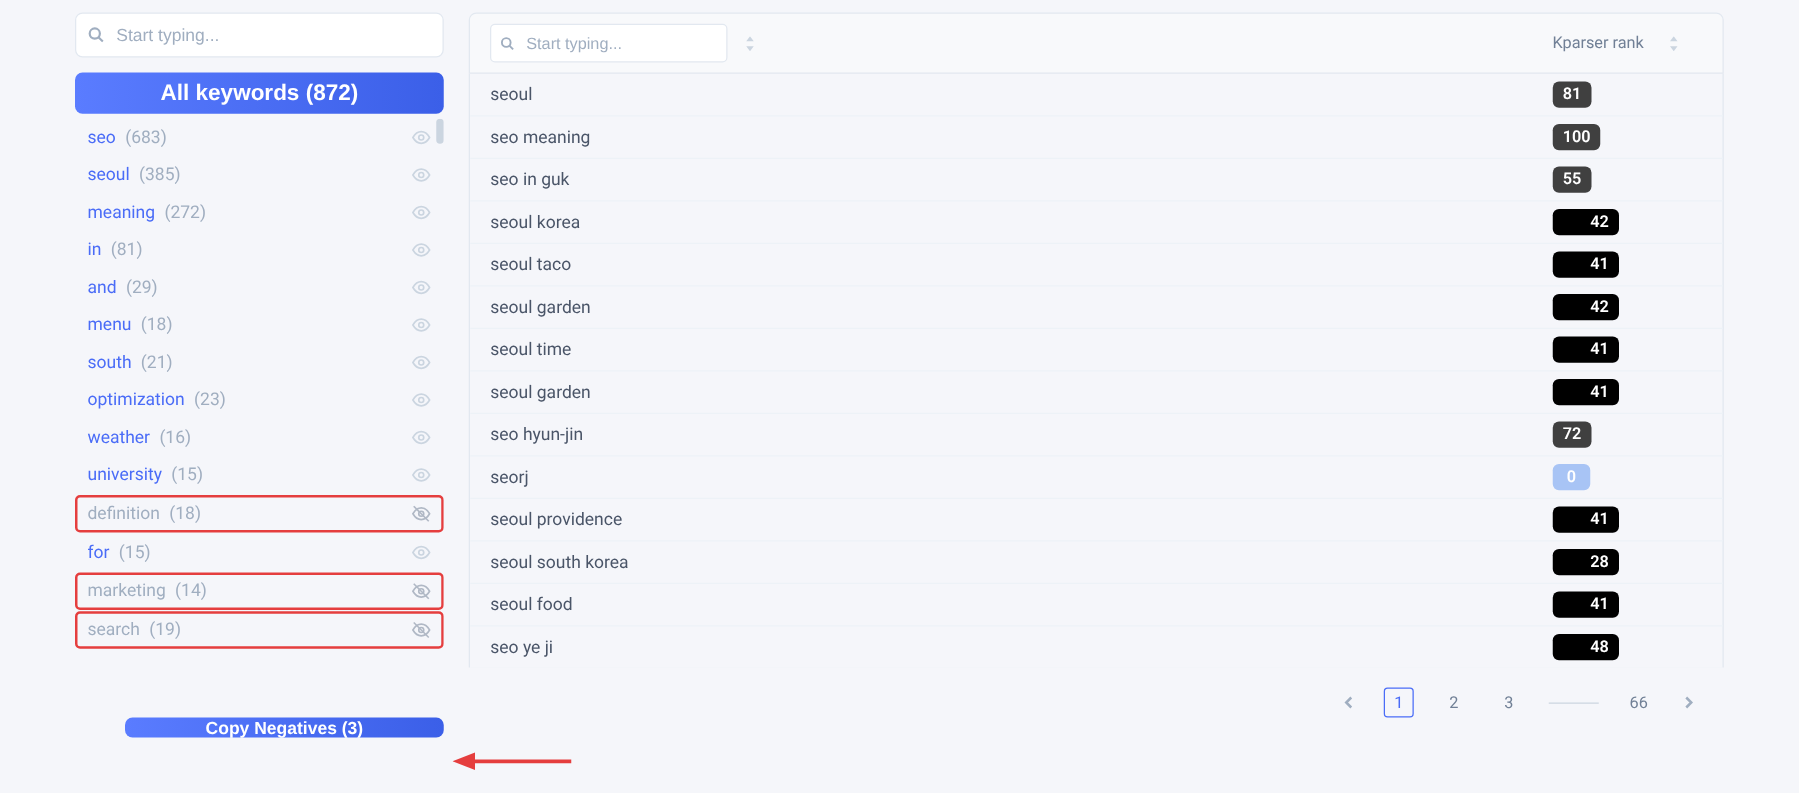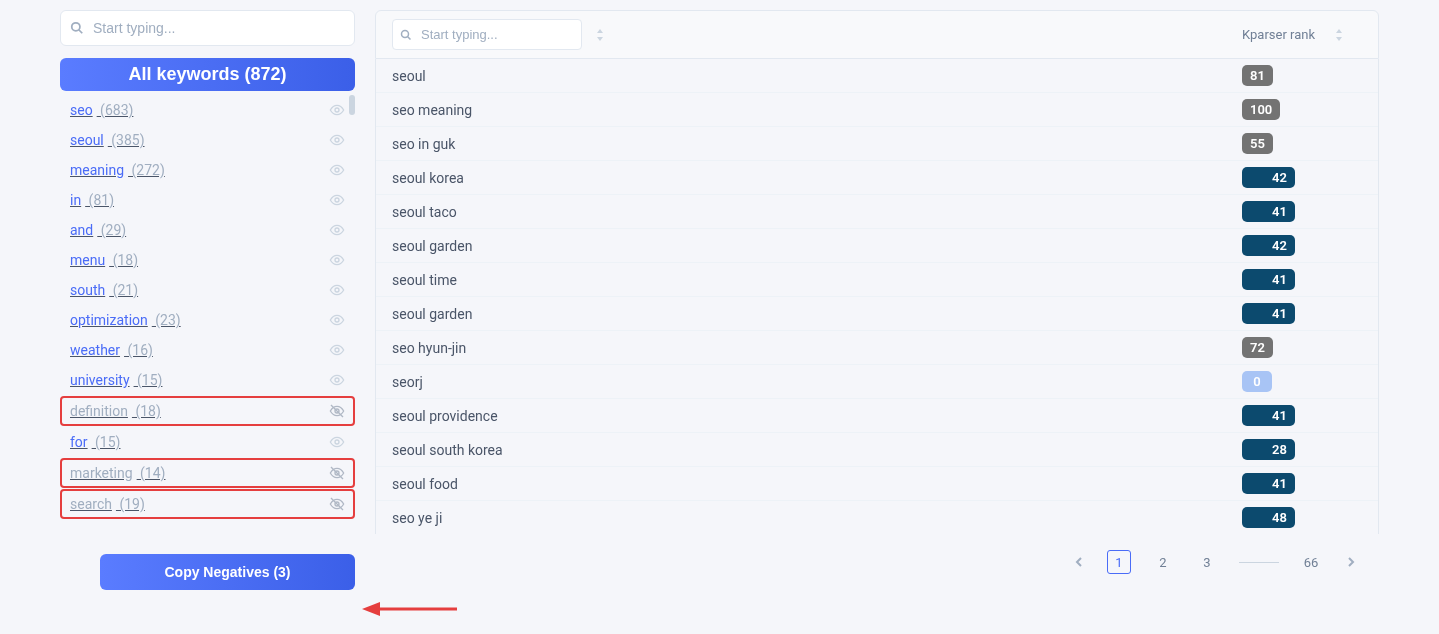--- a/index.html
+++ b/index.html
@@ -6,43 +6,43 @@
 body { font-family: -apple-system, BlinkMacSystemFont, "Segoe UI", Roboto, sans-serif; background: #f5f6fa; color: #4a5568; font-size: 14px; }
 .container { display: flex; gap: 20px; padding: 10px 60px; height: 600px; }
 .sidebar { width: 295px; display: flex; flex-direction: column; }
 .main { flex: 1; display: flex; flex-direction: column; }
 .search-box { position: relative; margin-bottom: 12px; }
 .search-box input { width: 100%; padding: 9px 12px 9px 32px; border: 1px solid #e2e8f0; border-radius: 6px; font-size: 14px; color: #4a5568; outline: none; }
 .search-box input::placeholder { color: #a0aec0; }
 .search-icon { position: absolute; left: 10px; top: 50%; transform: translateY(-50%); width: 14px; height: 14px; color: #a0aec0; }
 .all-keywords-btn { background: linear-gradient(90deg, #5a7cff 0%, #3b5fe8 100%); color: #fff; border: none; border-radius: 6px; padding: 6px; font-weight: 600; font-size: 18px; cursor: pointer; text-align: center; margin-bottom: 4px; }
 .keyword-list { flex: 1; overflow-y: auto; position: relative; }
-.keyword-item { display: flex; align-items: center; justify-content: space-between; padding: 7px 10px; cursor: pointer; text-decoration: underline; }
+.keyword-item { display: flex; align-items: center; justify-content: space-between; padding: 7px 10px; cursor: pointer; }
 .keyword-item .label { color: #4a6cf7; }
 .keyword-item .count { color: #a0aec0; margin-left: 4px; }
 .keyword-item.disabled .label, .keyword-item.disabled .count { color: #a0aec0; }
 .keyword-item.highlighted { border: 2px solid #e53e3e; border-radius: 4px; margin: 1px 0; padding: 5px 8px; }
 .eye-icon { width: 16px; height: 16px; color: #cbd5e0; cursor: pointer; }
 .eye-icon.off { color: #b0b8c5; }
-.copy-negatives-btn { background: linear-gradient(90deg, #5a7cff 0%, #3b5fe8 100%); color: #fff; border: none; border-radius: 6px; padding: 10px; font-weight: 600; font-size: 14px; cursor: pointer; margin-top: 10px; margin-left: 40px; }
+.copy-negatives-btn { background: linear-gradient(90deg, #5a7cff 0%, #3b5fe8 100%); color: #fff; border: none; border-radius: 6px; padding: 0; font-weight: 600; font-size: 14px; cursor: pointer; margin-top: 10px; margin-left: 40px; }
 .scrollbar-thumb { position: absolute; right: 0; top: 0; width: 6px; height: 20px; background: #cbd5e0; border-radius: 3px; }
 .table-header { display: flex; background: #f8f9fb; border: 1px solid #e2e8f0; border-radius: 6px 6px 0 0; padding: 8px 16px; align-items: center; }
 .th-search { flex: 0 0 200px; position: relative; }
 .th-search input { width: 190px; padding: 7px 10px 7px 28px; border: 1px solid #e2e8f0; border-radius: 4px; font-size: 13px; outline: none; }
 .th-search input::placeholder { color: #a0aec0; }
 .th-search .search-icon { left: 8px; width: 12px; height: 12px; }
 .th-rank { flex: 0 0 120px; margin-left: auto; color: #718096; font-size: 13px; display: flex; align-items: center; gap: 20px; }
 .sort-icon { width: 8px; height: 12px; color: #cbd5e0; }
 .table-body { flex: 1; overflow-y: auto; border-left: 1px solid #e2e8f0; border-right: 1px solid #e2e8f0; }
 .table-row { display: flex; align-items: center; padding: 6px 16px; border-bottom: 1px solid #edf2f7; }
 .td-keyword { flex: 1; color: #4a5568; }
 .td-rank { flex: 0 0 120px; }
 .rank-badge { display: inline-block; min-width: 30px; padding: 3px 8px; border-radius: 5px; color: #fff; font-weight: 600; font-size: 13px; text-align: center; }
-.rank-badge.high { background: #737373; }
-.rank-badge.med { background: #0c4a6e; padding-left: 30px; }
+.rank-badge.high { background: #404040; }
+.rank-badge.med { background: #000000; padding-left: 30px; }
 .rank-badge.low { background: #a8c4f5; }
 .pagination { display: flex; align-items: center; justify-content: flex-end; gap: 20px; padding: 16px 20px; color: #718096; }
 .page-btn { width: 24px; height: 24px; display: flex; align-items: center; justify-content: center; cursor: pointer; border: 1px solid transparent; border-radius: 3px; font-size: 13px; }
 .page-btn.active { border-color: #4a6cf7; color: #4a6cf7; }
 .page-nav { width: 16px; height: 16px; cursor: pointer; color: #a0aec0; }
 .page-sep { width: 40px; height: 1px; background: #cbd5e0; }
 .arrow-indicator { position: absolute; left: 362px; top: 594px; pointer-events: none; }
 </style>
 </head>
 <body>

